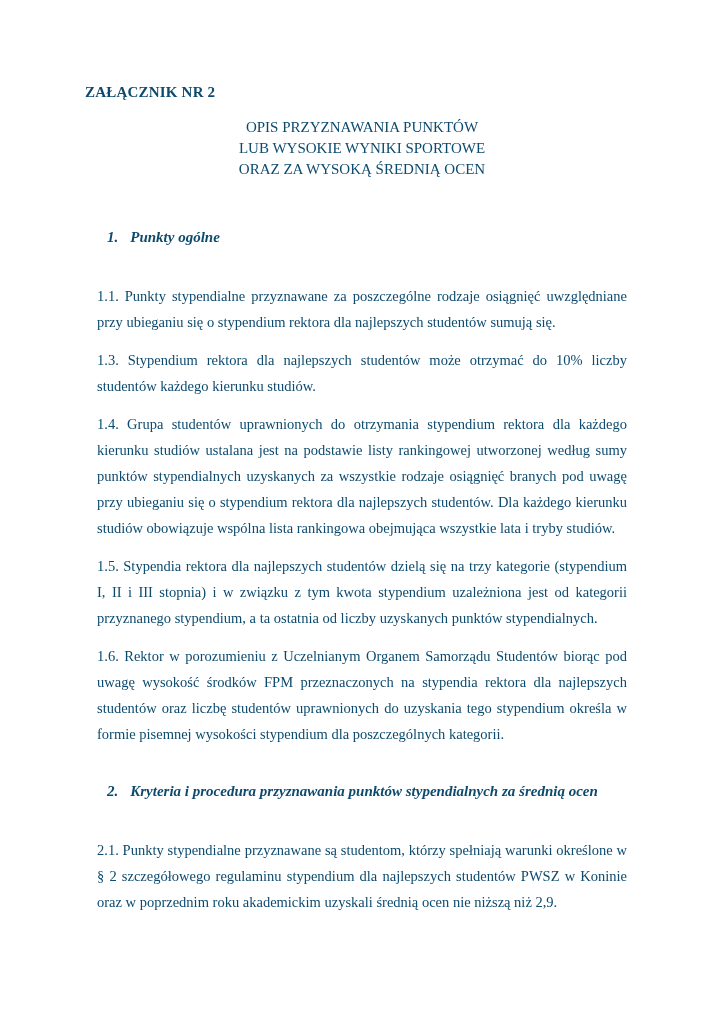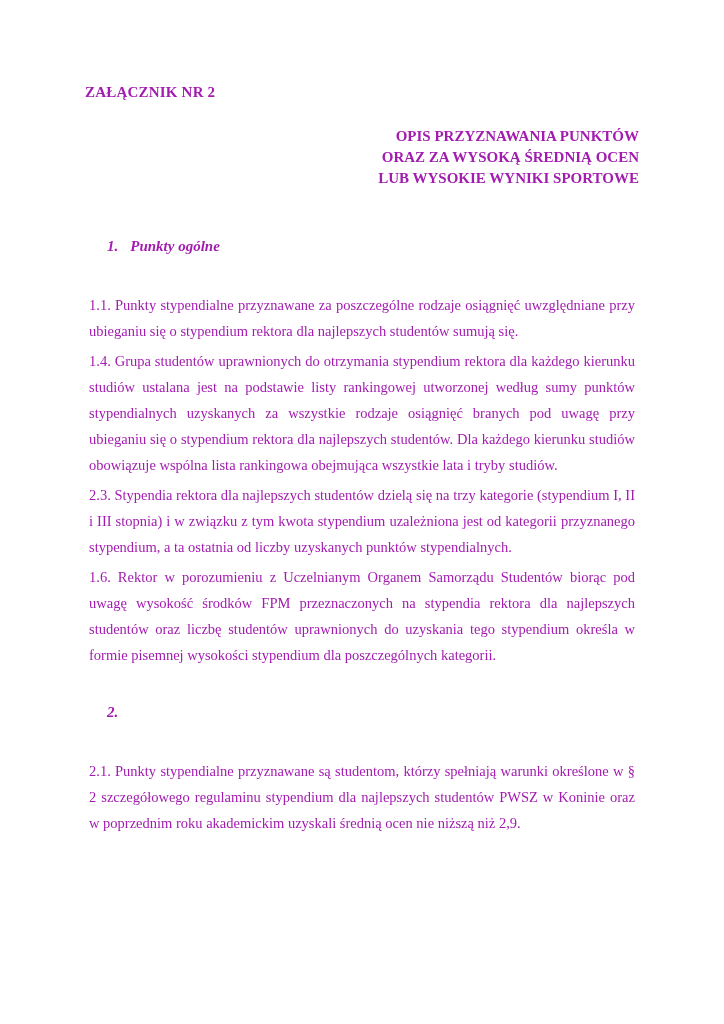--- a/index.html
+++ b/index.html
@@ -7,34 +7,34 @@
     margin: 0;
     padding: 0;
     background: #ffffff;
   }
   .page {
     position: relative;
     width: 724px;
     height: 1024px;
     box-sizing: border-box;
     background: #ffffff;
-    color: #a21caf;
+    color: #0c4a6e;
     font-family: "Liberation Serif", "DejaVu Serif", serif;
     padding: 84px 85px 40px 85px;
     overflow: hidden;
   }
   .attachment-label {
     font-size: 15px;
     font-weight: bold;
     letter-spacing: 0.2px;
   }
   .title-block {
-    margin-top: 25px;
-    text-align: right;
-    font-weight: bold;
+    margin-top: 16px;
+    text-align: center;
+    font-weight: normal;
     font-size: 15px;
     line-height: 21px;
   }
   .section-heading {
     display: flex;
     gap: 12px;
     margin-left: 22px;
     font-weight: bold;
     font-style: italic;
     font-size: 15px;
@@ -42,49 +42,51 @@
   }
   .section-heading.first {
     margin-top: 47px;
     margin-bottom: 36px;
   }
   .section-heading.second {
     margin-top: 34px;
     margin-bottom: 36px;
   }
   .body-para {
-    margin: 4px;
+    margin: 12px;
     font-size: 14.5px;
     line-height: 26px;
     text-align: justify;
     text-justify: inter-word;
   }
 </style>
 </head>
 <body>
 
 <div class="page">
 
   <div class="attachment-label">ZAŁĄCZNIK NR 2</div>
 
   <div class="title-block">
     <div>OPIS PRZYZNAWANIA PUNKTÓW</div>
+    <div>LUB WYSOKIE WYNIKI SPORTOWE</div>
     <div>ORAZ ZA WYSOKĄ ŚREDNIĄ OCEN</div>
-    <div>LUB WYSOKIE WYNIKI SPORTOWE</div>
   </div>
 
   <div class="section-heading first">
     <span>1.</span>
     <span>Punkty ogólne</span>
   </div>
 
   <p class="body-para">1.1. Punkty stypendialne przyznawane za poszczególne rodzaje osiągnięć uwzględniane przy ubieganiu się o stypendium rektora dla najlepszych studentów sumują się.</p>
+  <p class="body-para">1.3. Stypendium rektora dla najlepszych studentów może otrzymać do 10% liczby studentów każdego kierunku studiów.</p>
   <p class="body-para">1.4. Grupa studentów uprawnionych do otrzymania stypendium rektora dla każdego kierunku studiów ustalana jest na podstawie listy rankingowej utworzonej według sumy punktów stypendialnych uzyskanych za wszystkie rodzaje osiągnięć branych pod uwagę przy ubieganiu się o stypendium rektora dla najlepszych studentów. Dla każdego kierunku studiów obowiązuje wspólna lista rankingowa obejmująca wszystkie lata i tryby studiów.</p>
-  <p class="body-para">2.3. Stypendia rektora dla najlepszych studentów dzielą się na trzy kategorie (stypendium I, II i III stopnia) i w związku z tym kwota stypendium uzależniona jest od kategorii przyznanego stypendium, a ta ostatnia od liczby uzyskanych punktów stypendialnych.</p>
+  <p class="body-para">1.5. Stypendia rektora dla najlepszych studentów dzielą się na trzy kategorie (stypendium I, II i III stopnia) i w związku z tym kwota stypendium uzależniona jest od kategorii przyznanego stypendium, a ta ostatnia od liczby uzyskanych punktów stypendialnych.</p>
   <p class="body-para">1.6. Rektor w porozumieniu z Uczelnianym Organem Samorządu Studentów biorąc pod uwagę wysokość środków FPM przeznaczonych na stypendia rektora dla najlepszych studentów oraz liczbę studentów uprawnionych do uzyskania tego stypendium określa w formie pisemnej wysokości stypendium dla poszczególnych kategorii.</p>
 
   <div class="section-heading second">
     <span>2.</span>
+    <span>Kryteria i procedura przyznawania punktów stypendialnych za średnią ocen</span>
   </div>
 
   <p class="body-para">2.1. Punkty stypendialne przyznawane są studentom, którzy spełniają warunki określone w § 2  szczegółowego regulaminu stypendium dla najlepszych studentów PWSZ w Koninie oraz w poprzednim roku akademickim uzyskali średnią ocen nie niższą niż 2,9.</p>
 
 </div>
 
 </body></html>

